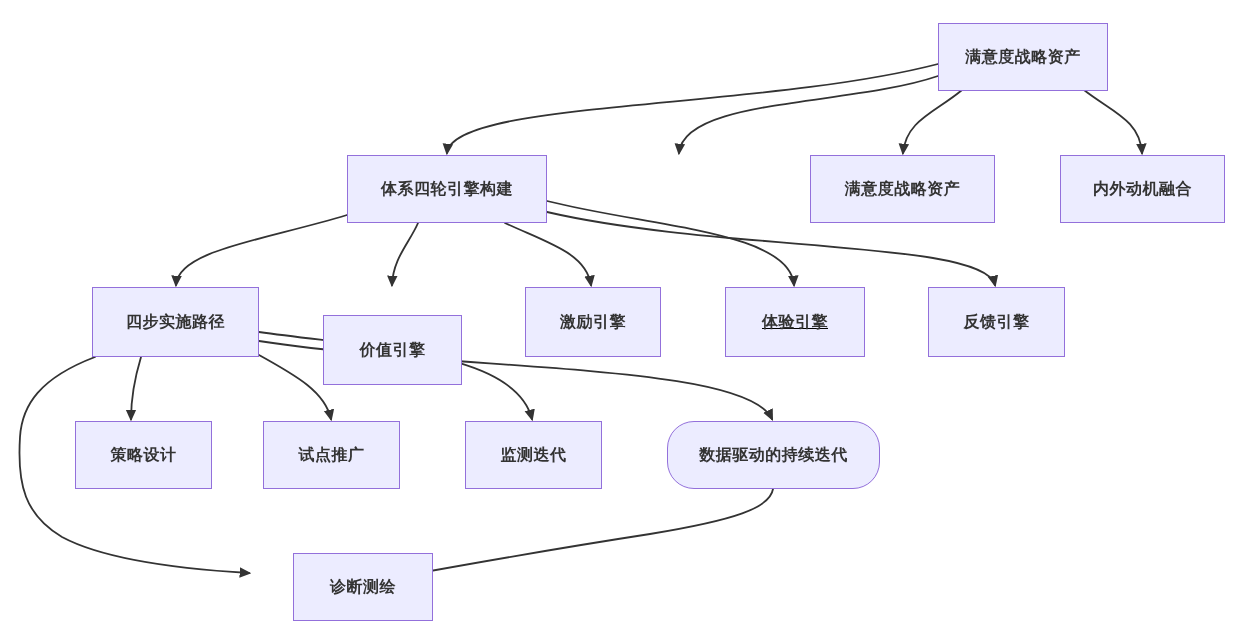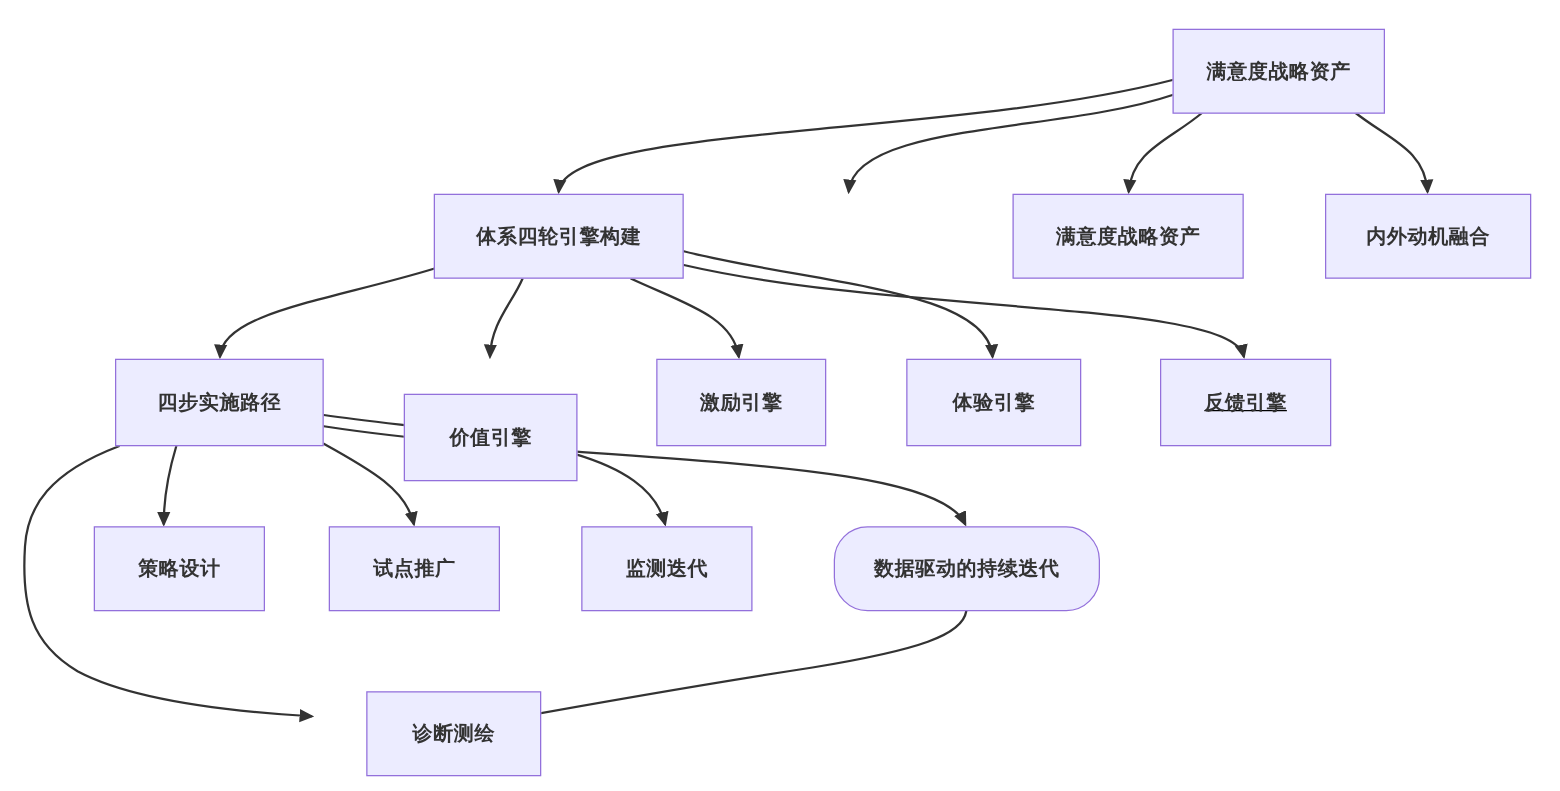--- a/index.html
+++ b/index.html
@@ -56,24 +56,24 @@
   </div>
   <div class="node" style="left: 92px; top: 287px; width: 167px; height: 70px;">
     <span class="node-label">四步实施路径</span>
   </div>
   <div class="node" style="left: 323px; top: 287px; width: 139px; height: 70px; margin-top: 28px;">
     <span class="node-label">价值引擎</span>
   </div>
   <div class="node" style="left: 525px; top: 287px; width: 136px; height: 70px;">
     <span class="node-label">激励引擎</span>
   </div>
-  <div class="node" style="left: 725px; top: 287px; width: 140px; height: 70px;">
+  <div class="node" style="left: 725px; top: 287px; width: 140px; height: 70px; text-decoration: underline;">
     <span class="node-label">体验引擎</span>
   </div>
-  <div class="node" style="left: 928px; top: 287px; width: 137px; height: 70px; text-decoration: underline;">
+  <div class="node" style="left: 928px; top: 287px; width: 137px; height: 70px;">
     <span class="node-label">反馈引擎</span>
   </div>
   <div class="node" style="left: 75px; top: 421px; width: 137px; height: 68px;">
     <span class="node-label">策略设计</span>
   </div>
   <div class="node" style="left: 263px; top: 421px; width: 137px; height: 68px;">
     <span class="node-label">试点推广</span>
   </div>
   <div class="node" style="left: 465px; top: 421px; width: 137px; height: 68px;">
     <span class="node-label">监测迭代</span>

